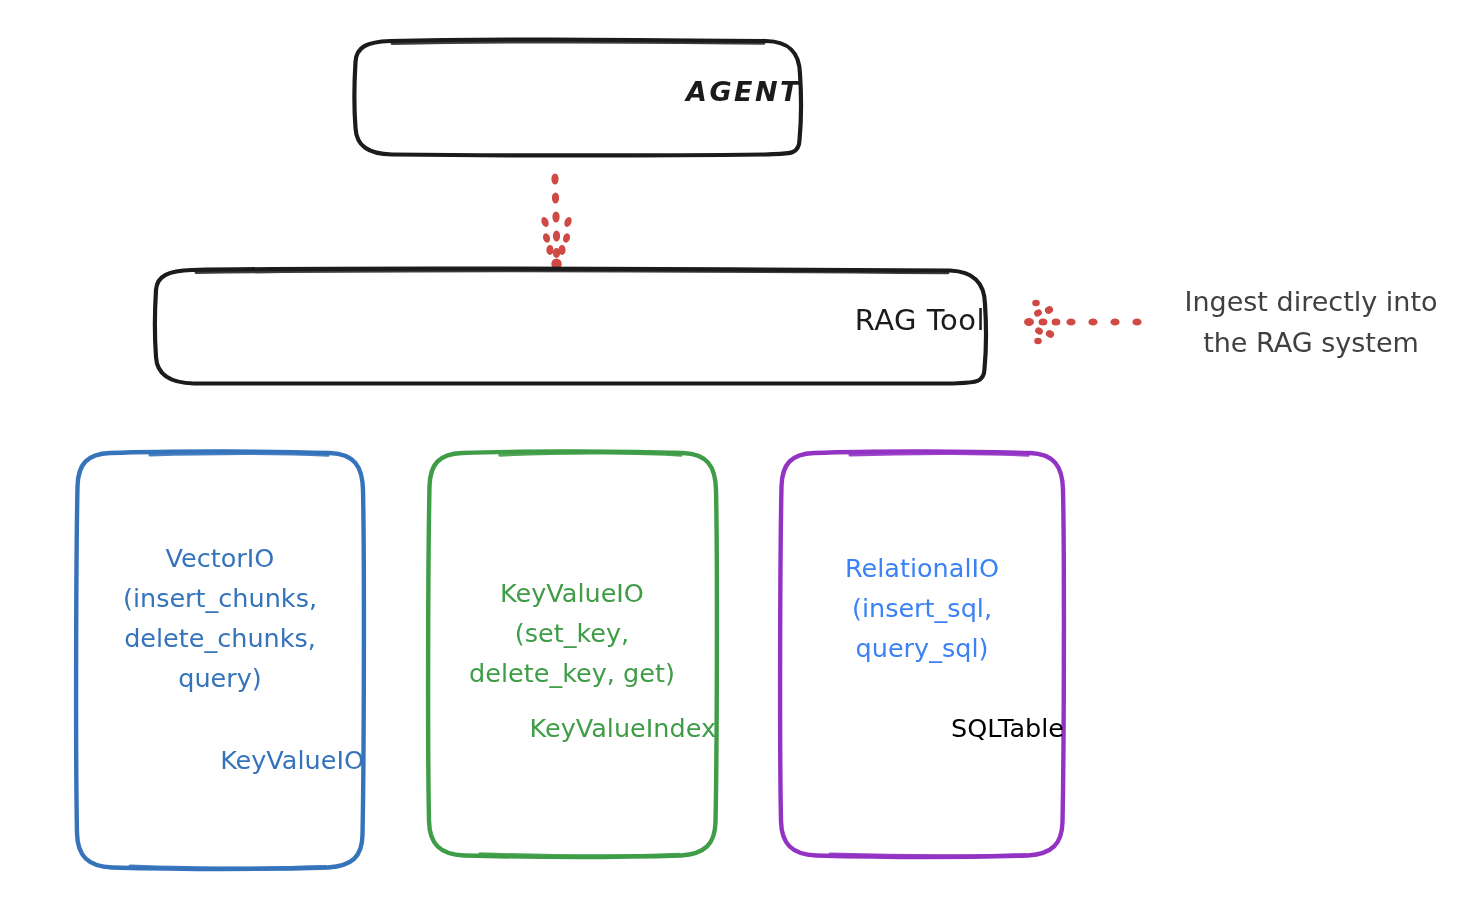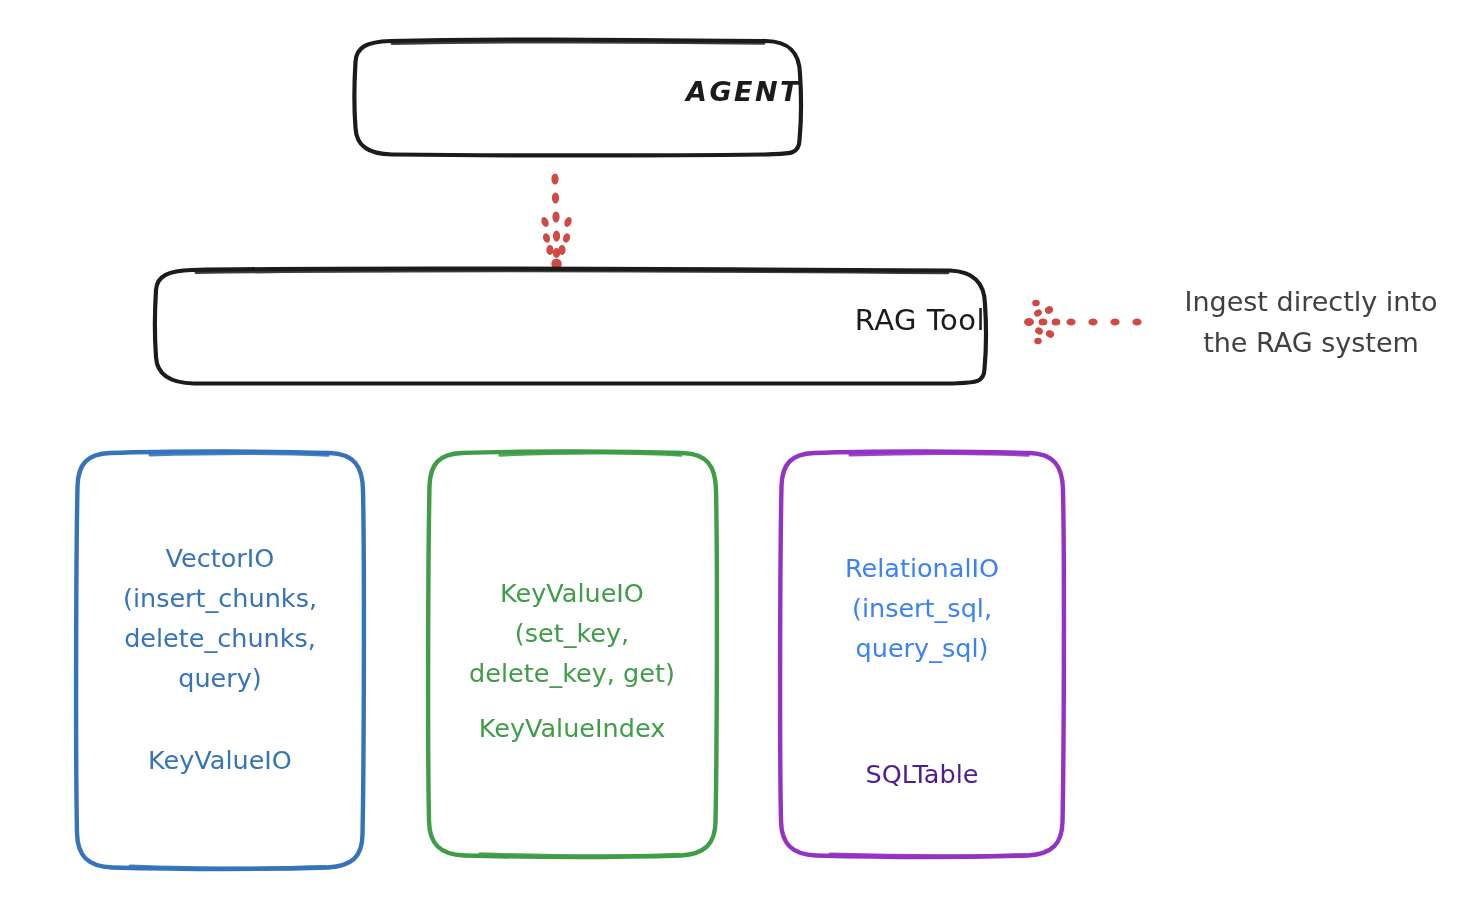--- a/index.html
+++ b/index.html
@@ -58,35 +58,35 @@
   .card-text {
     position: absolute;
     text-align: center;
     font-size: 25.5px;
     line-height: 40px;
     font-weight: 500;
     white-space: pre-line;
   }
   .card-sub {
     position: absolute;
-    text-align: center;
+    text-align: right;
     font-size: 25.5px;
     line-height: 40px;
     font-weight: 500;
     white-space: pre;
   }
 
   #vector-text  { left: 76px;  top: 538px; width: 288px; color: #3573bb; }
   #vector-sub   { left: 76px;  top: 740px; width: 288px; color: #3573bb; }
 
   #kv-text      { left: 428px; top: 550px; width: 288px; color: #3f9c47; margin-top: 23px; }
   #kv-sub       { left: 428px; top: 708px; width: 288px; color: #3f9c47; }
 
   #rel-text     { left: 780px; top: 548px; width: 284px; color: #3b82f6; }
-  #rel-sub      { left: 780px; top: 708px; width: 284px; color: #4c1d95; margin-top: 46px; }
+  #rel-sub      { left: 780px; top: 708px; width: 284px; color: #000000; }
 
   
   #annotation-text {
     position: absolute;
     left: 1146px;
     top: 281px;
     width: 330px;
     font-size: 27px;
     line-height: 41px;
     font-weight: 500;

